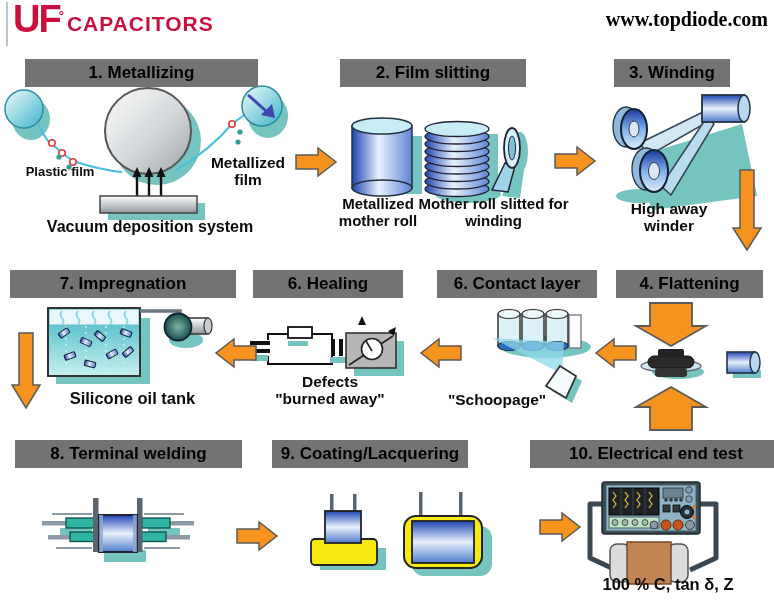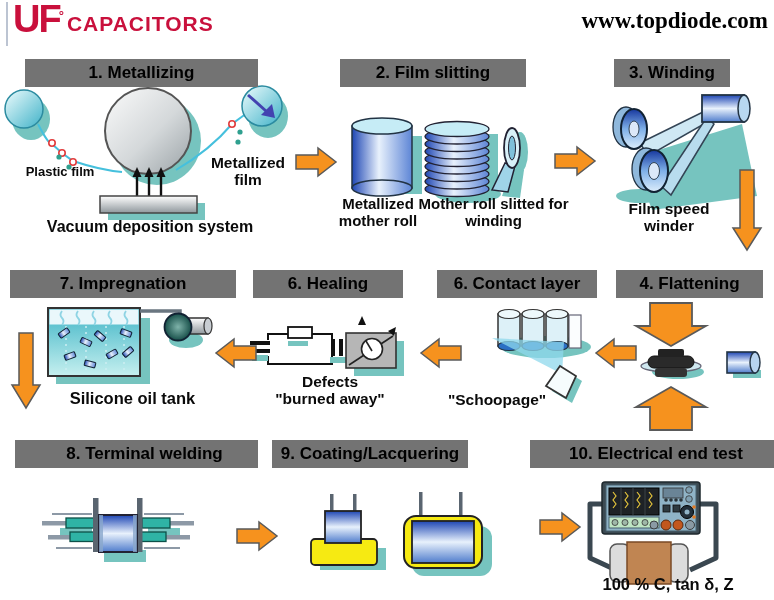--- a/index.html
+++ b/index.html
@@ -4,21 +4,21 @@
 <style>
   html,body{margin:0;padding:0;background:#ffffff;}
   .stage{position:relative;width:774px;height:600px;background:#ffffff;overflow:hidden;
          font-family:"Liberation Sans", sans-serif;}
   .edge-line{position:absolute;left:6px;top:2px;width:2px;height:44px;background:#bcc4d2;}
   .logo{position:absolute;left:13px;top:4px;display:flex;align-items:flex-end;color:#c9103c;}
   .logo .big{font-size:38px;font-weight:bold;line-height:0.82;letter-spacing:-2px;}
   .logo .deg{font-size:13px;font-weight:bold;line-height:1;margin:0 2px 13px -1px;}
   .logo .word{font-size:21px;font-weight:bold;letter-spacing:1px;line-height:1;margin:0 0 1px 1px;}
   .website{position:absolute;top:8px;right:6px;font-family:"Liberation Serif", serif;
-           font-weight:bold;font-size:23px;color:#000;}
+           font-weight:bold;font-size:20px;color:#000;}
   .banner{position:absolute;height:28px;background:#737373;color:#000;font-weight:bold;
           font-size:17px;text-align:center;line-height:28px;white-space:nowrap;}
   .caption{position:absolute;font-weight:bold;color:#0a0a0a;text-align:center;line-height:1.12;}
   .illus{position:absolute;left:0;top:0;pointer-events:none;}
 </style>
 </head>
 <body>
 
 <div class="stage">
 
@@ -354,30 +354,30 @@
     </g>
   </svg>
 
   <div class="banner" style="left:25px;top:59px;width:233px;">1. Metallizing</div>
   <div class="banner" style="left:340px;top:59px;width:186px;">2. Film slitting</div>
   <div class="banner" style="left:614px;top:59px;width:116px;">3. Winding</div>
   <div class="banner" style="left:616px;top:270px;width:147px;">4. Flattening</div>
   <div class="banner" style="left:437px;top:270px;width:160px;">6. Contact layer</div>
   <div class="banner" style="left:253px;top:270px;width:150px;">6. Healing</div>
   <div class="banner" style="left:10px;top:270px;width:226px;">7. Impregnation</div>
-  <div class="banner" style="left:15px;top:440px;width:227px;padding-left:16px;">8. Terminal welding</div>
+  <div class="banner" style="left:15px;top:440px;width:227px;">8. Terminal welding</div>
   <div class="banner" style="left:272px;top:440px;width:196px;">9. Coating/Lacquering</div>
   <div class="banner" style="left:530px;top:440px;width:252px;">10. Electrical end test</div>
 
   <div class="caption" style="left:5px;top:165px;width:110px;font-size:13px;">Plastic film</div>
   <div class="caption" style="left:203px;top:154px;width:90px;font-size:15.5px;">Metallized film</div>
   <div class="caption" style="left:30px;top:218px;width:240px;font-size:16px;">Vacuum deposition system</div>
   <div class="caption" style="left:322px;top:196px;width:112px;font-size:15px;">Metallized mother roll</div>
   <div class="caption" style="left:416px;top:196px;width:155px;font-size:15px;">Mother roll slitted for winding</div>
-  <div class="caption" style="left:620px;top:200px;width:98px;font-size:15.5px;">Film speed winder</div>
+  <div class="caption" style="left:620px;top:200px;width:98px;font-size:15.5px;">High away winder</div>
   <div class="caption" style="left:432px;top:391px;width:130px;font-size:15.5px;">"Schoopage"</div>
   <div class="caption" style="left:266px;top:373px;width:128px;font-size:15.5px;">
     <span style="display:block;">Defects</span>
     <span style="display:block;">"burned away"</span>
   </div>
   <div class="caption" style="left:60px;top:389px;width:145px;font-size:16.5px;">Silicone oil tank</div>
   <div class="caption" style="left:588px;top:575px;width:160px;font-size:16.5px;">100 % C, tan δ, Z</div>
 
 </div>
 

